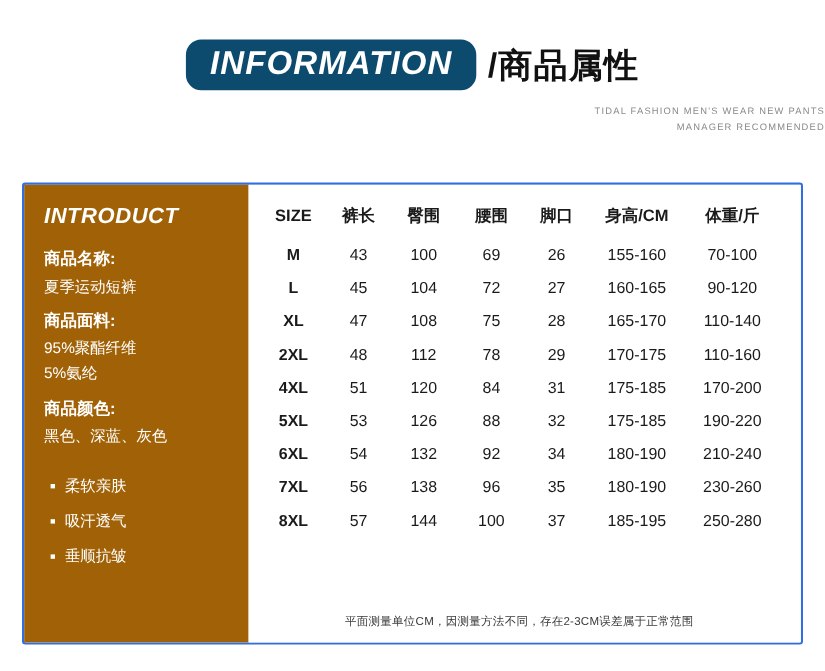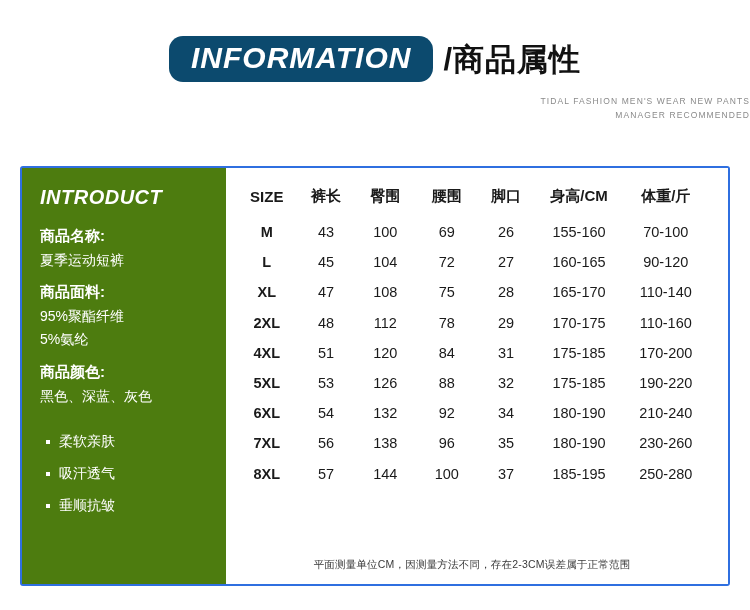--- a/index.html
+++ b/index.html
@@ -61,21 +61,21 @@
     top: 166px;
     width: 710px;
     height: 420px;
     border: 2px solid #2f6fe0;
     box-sizing: border-box;
     border-radius: 3px;
     display: flex;
   }
   .left-col {
     width: 204px;
-    background: #4d7c0f;
+    background: #a16207;
     color: #ffffff;
     box-sizing: border-box;
     padding: 18px 16px 10px 18px;
   }
   .introduct {
     font-style: italic;
     font-weight: bold;
     font-size: 20px;
     letter-spacing: 0.5px;
     margin-bottom: 16px;

